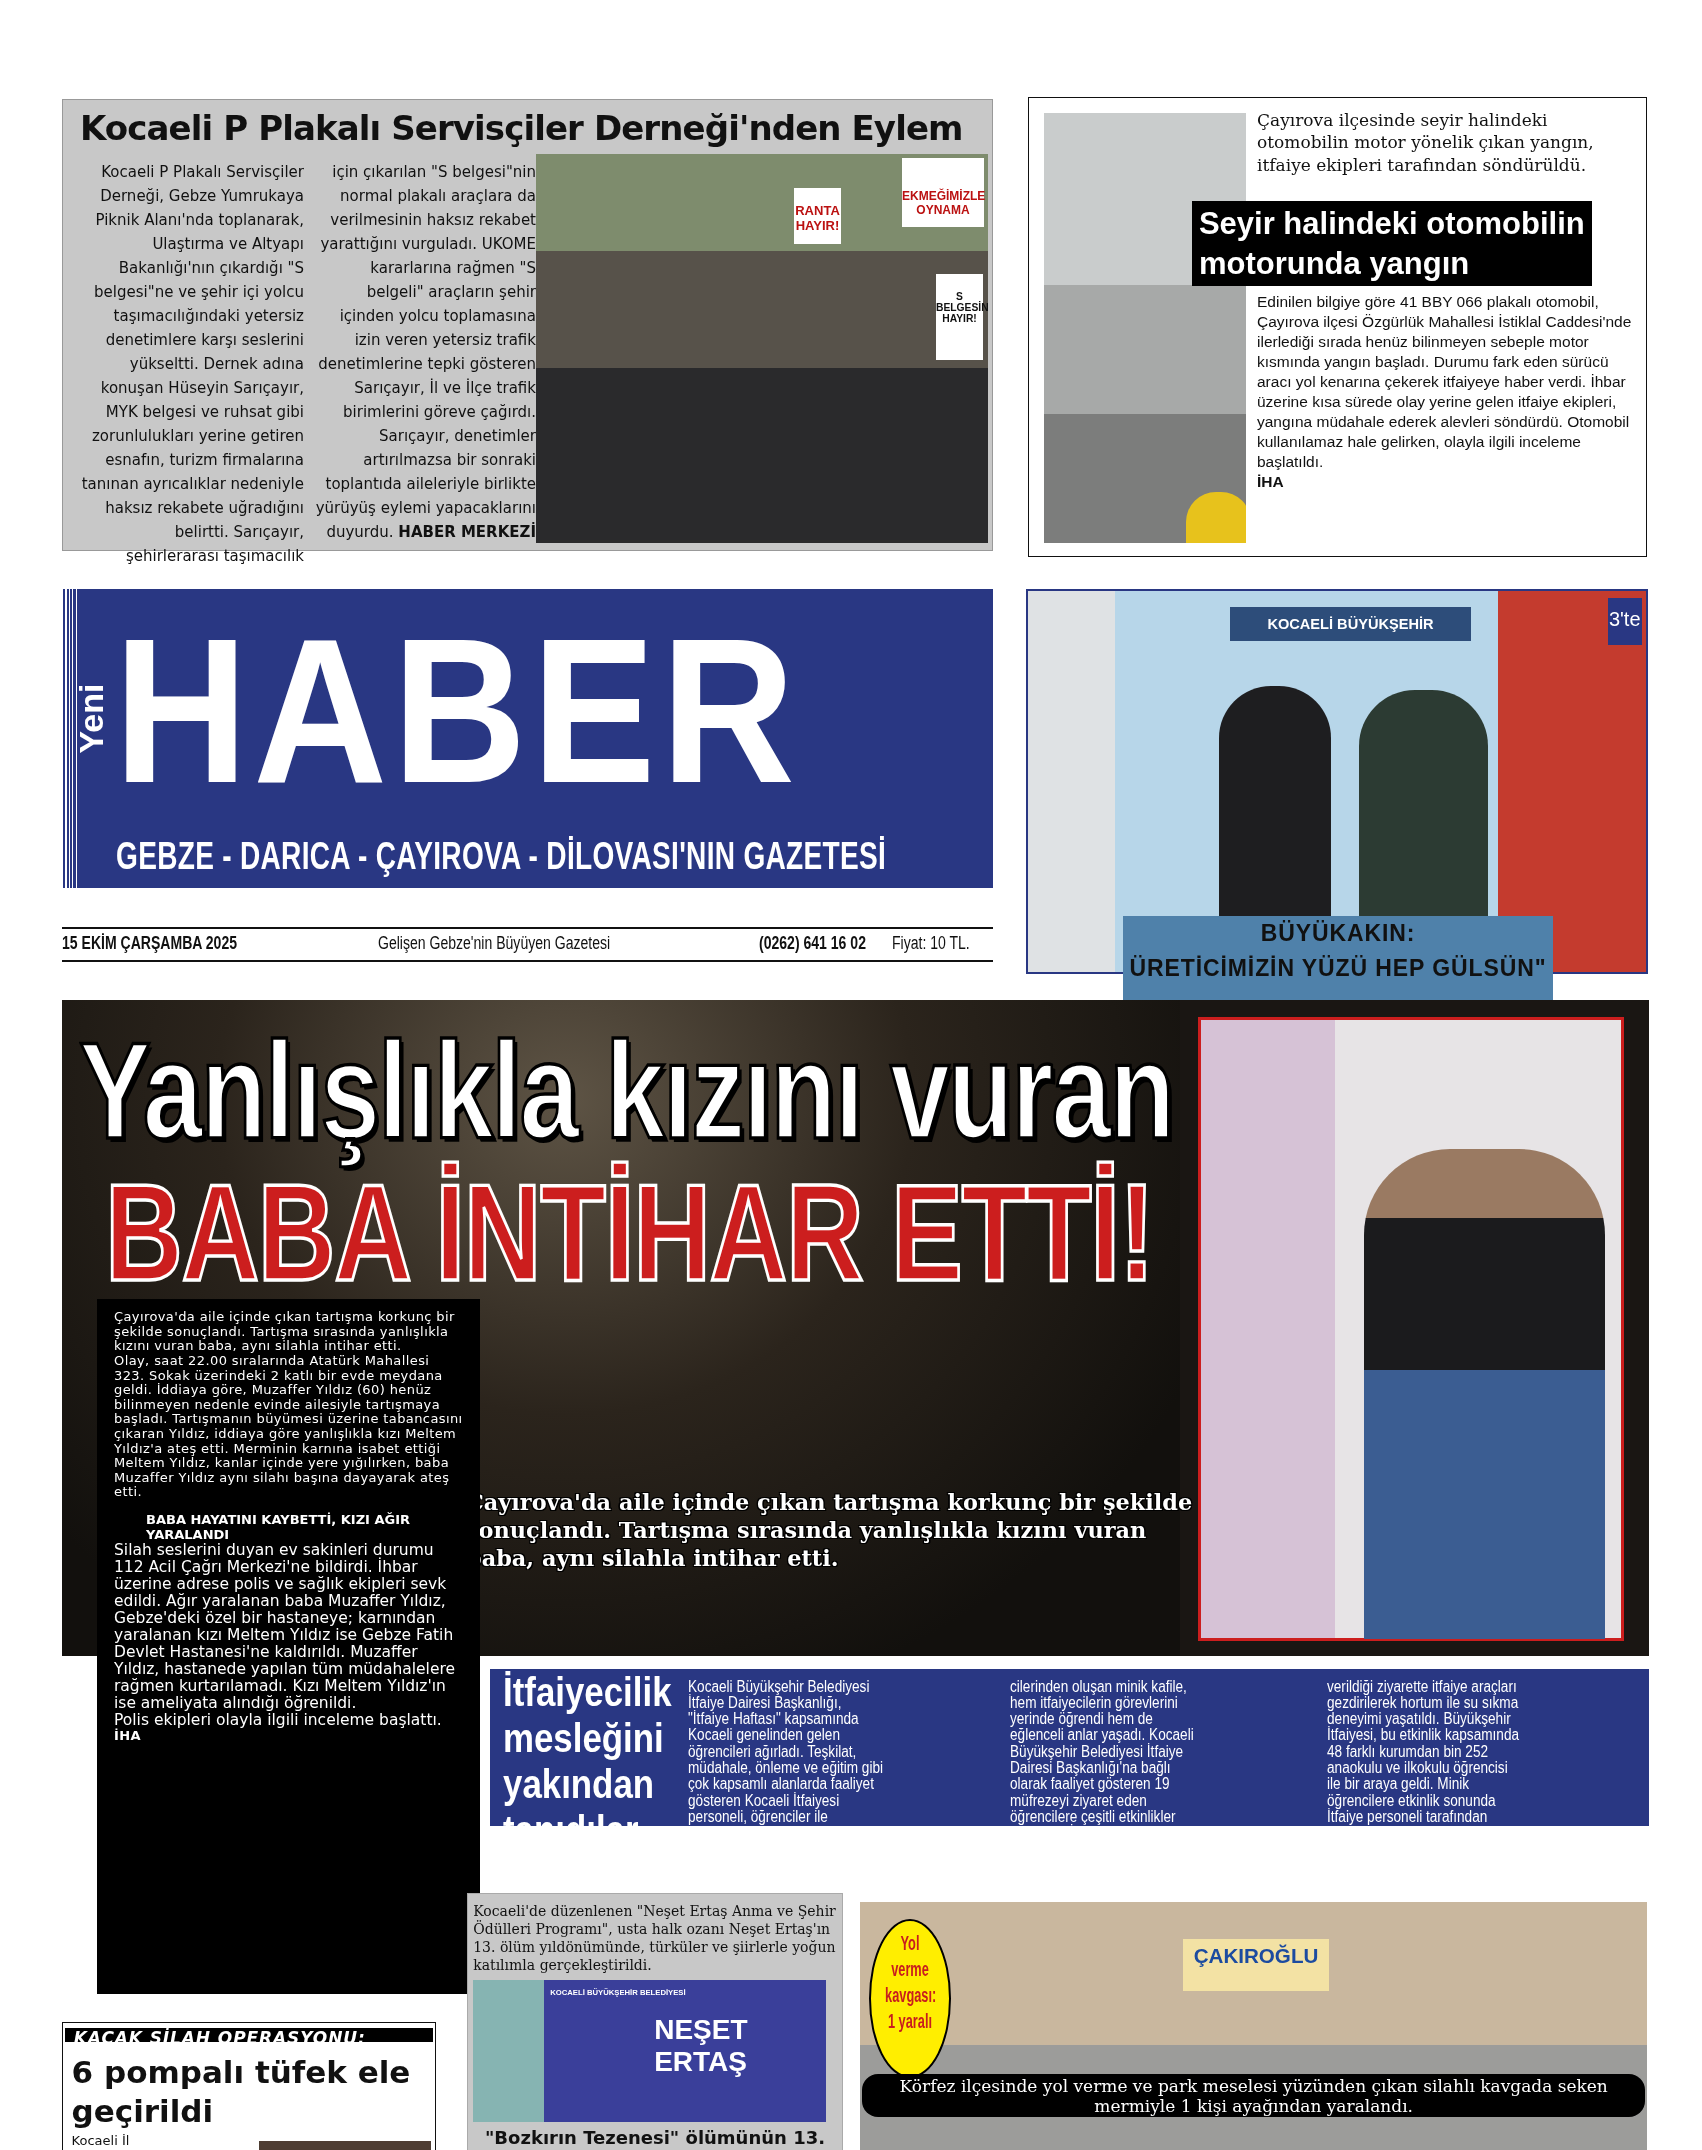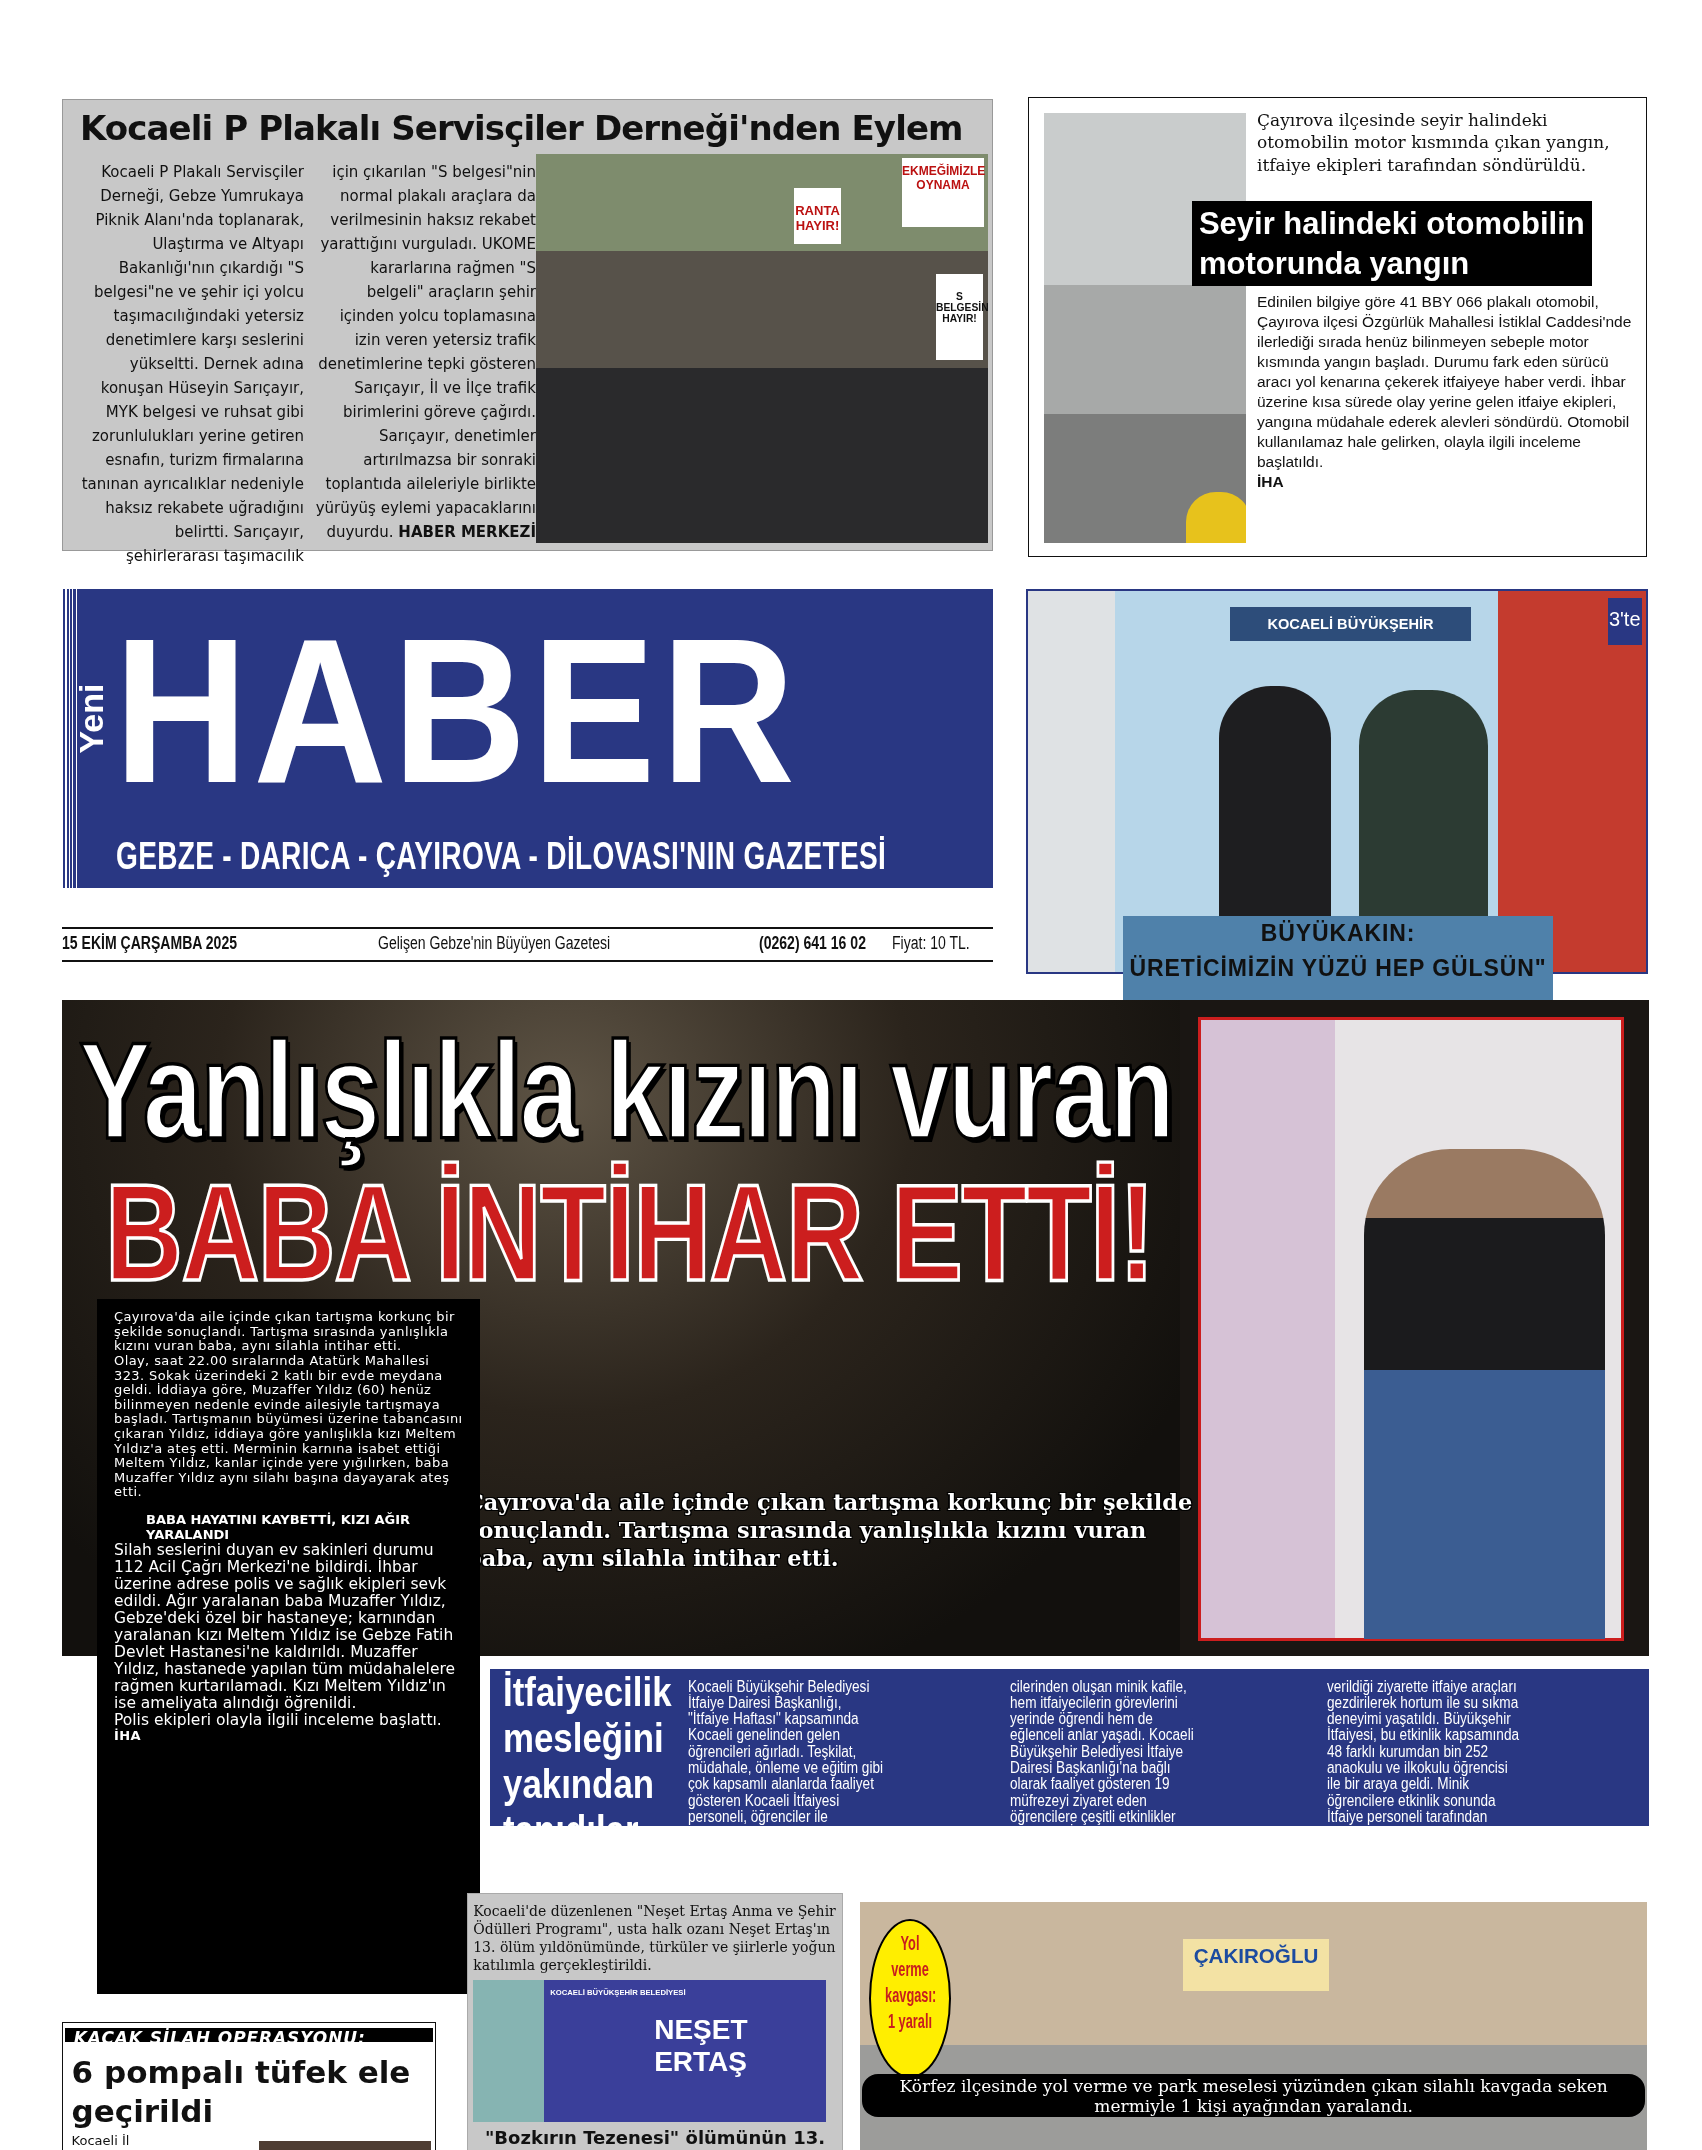--- a/index.html
+++ b/index.html
@@ -82,30 +82,30 @@
 
 <section id="story-servis" class="abs">
   <h2>Kocaeli P Plakalı Servisçiler Derneği'nden Eylem</h2>
   <div class="col" style="left:17px;">Kocaeli P Plakalı Servisçiler Derneği, Gebze Yumrukaya Piknik Alanı'nda toplanarak, Ulaştırma ve Altyapı Bakanlığı'nın çıkardığı "S belgesi"ne ve şehir içi yolcu taşımacılığındaki yetersiz denetimlere karşı seslerini yükseltti. Dernek adına konuşan Hüseyin Sarıçayır, MYK belgesi ve ruhsat gibi zorunlulukları yerine getiren esnafın, turizm firmalarına tanınan ayrıcalıklar nedeniyle haksız rekabete uğradığını belirtti. Sarıçayır, şehirlerarası taşımacılık</div>
   <div class="col" style="left:249px;">
     <span>için çıkarılan "S belgesi"nin normal plakalı araçlara da verilmesinin haksız rekabet yarattığını vurguladı. UKOME kararlarına rağmen "S belgeli" araçların şehir içinden yolcu toplamasına izin veren yetersiz trafik denetimlerine tepki gösteren Sarıçayır, İl ve İlçe trafik birimlerini göreve çağırdı. Sarıçayır, denetimler artırılmazsa bir sonraki toplantıda aileleriyle birlikte yürüyüş eylemi yapacaklarını duyurdu.</span>
     <b>HABER MERKEZİ</b>
   </div>
   <div class="photo" style="left:473px; top:54px; width:452px; height:389px; background:linear-gradient(180deg,#7e8c6d 0 25%,#57524a 25% 55%,#2a2a2c 55% 100%);">
     <div class="abs" style="left:258px; top:34px; width:47px; height:56px; background:#fff; color:#b11; font-family:'Liberation Sans',sans-serif; font-weight:bold; font-size:13px; text-align:center; padding-top:15px;">RANTA HAYIR!</div>
-    <div class="abs" style="left:366px; top:4.3px; width:82px; height:69px; background:#fff; color:#b11; font-family:'Liberation Sans',sans-serif; font-weight:bold; font-size:12px; text-align:center; padding-top:6px;">EKMEĞİMİZLE OYNAMA</div>
+    <div class="abs" style="left:366px; top:4.3px; width:82px; height:69px; background:#fff; color:#b11; font-family:'Liberation Sans',sans-serif; font-weight:bold; font-size:12px; text-align:center; padding-top:31px;">EKMEĞİMİZLE OYNAMA</div>
     <div class="abs" style="left:400px; top:120px; width:47px; height:86px; background:#fff; color:#111; font-family:'Liberation Sans',sans-serif; font-weight:bold; font-size:10.3px; text-align:center; padding-top:17px;">S BELGESİNE HAYIR!</div>
   </div>
 </section>
 
 <section id="story-carfire" class="abs">
   <div class="photo" style="left:15px; top:15px; width:202px; height:430px; background:linear-gradient(180deg,#c9cccc 0 40%,#a7a9a8 40% 70%,#7c7d7c 70% 100%);">
     <div class="abs" style="left:142px; top:379px; width:65px; height:60px; border-radius:30px 30px 0 0; background:#e7c21c;"></div>
   </div>
-  <p class="lead">Çayırova ilçesinde seyir halindeki otomobilin motor kısmında çıkan yangın, itfaiye ekipleri tarafından söndürüldü.</p>
+  <p class="lead">Çayırova ilçesinde seyir halindeki otomobilin motor yönelik çıkan yangın, itfaiye ekipleri tarafından söndürüldü.</p>
   <div class="hl">
     <div>Seyir halindeki otomobilin</div>
     <div>motorunda yangın</div>
   </div>
   <div class="body">
     <span>Edinilen bilgiye göre 41 BBY 066 plakalı otomobil, Çayırova ilçesi Özgürlük Mahallesi İstiklal Caddesi'nde ilerlediği sırada henüz bilinmeyen sebeple motor kısmında yangın başladı. Durumu fark eden sürücü aracı yol kenarına çekerek itfaiyeye haber verdi. İhbar üzerine kısa sürede olay yerine gelen itfaiye ekipleri, yangına müdahale ederek alevleri söndürdü. Otomobil kullanılamaz hale gelirken, olayla ilgili inceleme başlatıldı.</span><br>
     <b>İHA</b>
   </div>
 </section>
 

